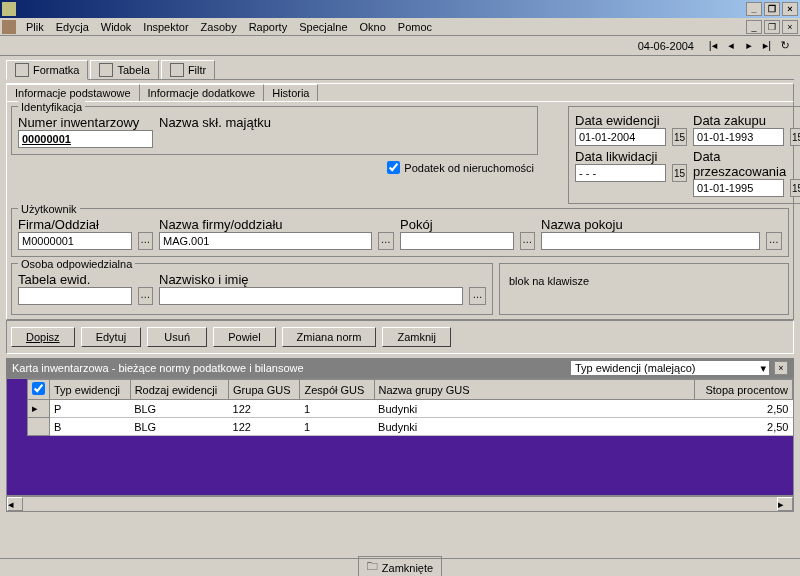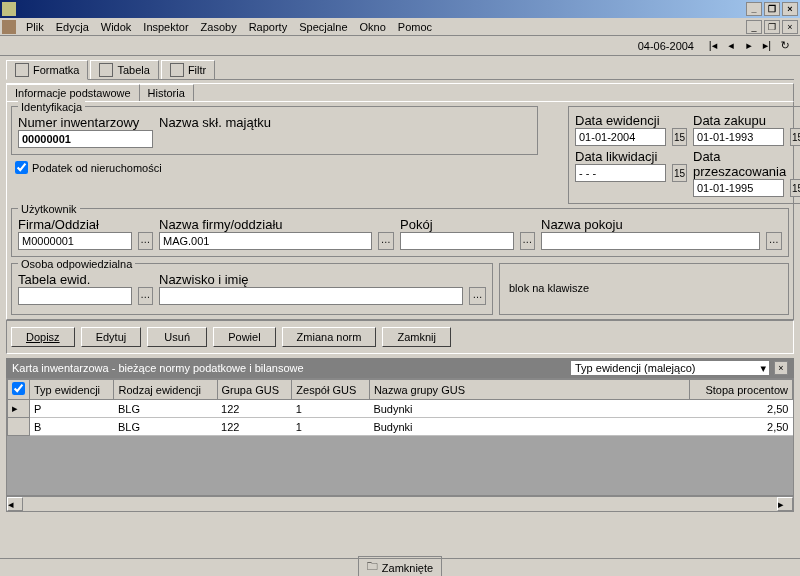--- a/index.html
+++ b/index.html
@@ -34,39 +34,39 @@
 fieldset > .legend { position: relative; top: -8px; background: #d4d0c8; padding: 0 3px; display: inline-block; }
 
 .row { display: flex; gap: 6px; }
 .col { display: flex; flex-direction: column; }
 label.f { display: block; font-size: 13px; }
 
 input.txt { border: 1px solid #7f7f7f; background: #fff; height: 18px; padding: 1px 3px; width: 100%; }
 .lookup { width: 18px; height: 18px; background: #d4d0c8; border: 1px solid #888; text-align: center; cursor: pointer; font-size: 10px; line-height: 14px; }
 .cal { width: 18px; height: 18px; background: #d4d0c8; border: 1px solid #888; font-size: 10px; display: flex; align-items: center; justify-content: center; cursor: pointer; }
 
-.chk { display: flex; align-items: center; gap: 4px; margin: 6px 4px; }
+.chk { display: flex; align-items: center; gap: 4px; margin: 6px 4px; justify-content: flex-end; }
 .chk input { width: 13px; height: 13px; }
 
 .btnrow { display: flex; gap: 6px; padding: 6px 4px; border: 1px solid #fff; border-top-color: #888; border-left-color: #888; }
 .btn { background: #d4d0c8; border: 1px solid #fff; border-right-color: #404040; border-bottom-color: #404040; padding: 3px 14px; cursor: pointer; min-width: 60px; text-align: center; }
 .btn.underline { text-decoration: underline; }
 
 .grid-title { background: #808080; color: #fff; padding: 2px 6px; display: flex; align-items: center; }
 .grid-title .spacer { flex: 1; }
 .dropdown { background: #fff; color: #000; border: 1px solid #7f7f7f; padding: 1px 18px 1px 4px; width: 200px; position: relative; }
 .dropdown:after { content: "▾"; position: absolute; right: 3px; top: 1px; color: #000; }
 .closebtn { width: 14px; height: 14px; background: #d4d0c8; border: 1px solid #888; color: #000; margin-left: 4px; text-align: center; cursor: pointer; font-size: 9px; line-height: 12px; }
 
 table.grid { width: 100%; border-collapse: collapse; background: #fff; }
 table.grid th { background: #d4d0c8; border: 1px solid #888; padding: 2px 4px; font-weight: normal; text-align: left; height: 18px; }
 table.grid td { border-bottom: 1px solid #c0c0c0; padding: 2px 4px; height: 18px; }
 table.grid th:first-child, table.grid td:first-child { width: 16px; background: #d4d0c8; border: 1px solid #888; }
 
-.grid-wrap { background: #a3a3a3; height: 118px; border: 1px solid #888; overflow: hidden; }
+.grid-wrap { background: #4c1d95; height: 118px; border: 1px solid #888; overflow: hidden; padding-left: 20px; }
 .scrollbar-h { height: 16px; background: #d4d0c8; border: 1px solid #888; display: flex; }
 .scrollbar-h .sbtn { width: 16px; height: 14px; background: #d4d0c8; border: 1px solid #fff; border-right-color: #888; border-bottom-color: #888; }
 
 .statusbar { position: absolute; bottom: 0; left: 0; right: 0; height: 18px; background: #d4d0c8; border-top: 1px solid #888; display: flex; align-items: center; justify-content: center; }
 .statusbar .panelbox { border: 1px solid #888; padding: 1px 8px; display: flex; align-items: center; gap: 4px; }
 
 .main-flex { display: flex; gap: 6px; }
 .left-main { flex: 1; }
 .right-dates { width: 245px; padding-left: 24px; }
 </style>
@@ -119,32 +119,33 @@
         <span>Tabela</span>
       </div>
     <div class="tab">
         <div class="ticon"></div>
         <span>Filtr</span>
       </div>
   </div>
 
   <div class="sub-tabs">
     <div class="sub-tab active">Informacje  podstawowe</div>
+    <div class="sub-tab">Informacje dodatkowe</div>
     <div class="sub-tab">Historia</div>
   </div>
 
   <div class="panel">
     <div class="main-flex">
       <div class="left-main">
         <fieldset>
           <span class="legend">Identyfikacja</span>
           <div class="row" style="margin-top:-6px">
             <div class="col" style="width:135px">
               <label class="f">Numer inwentarzowy</label>
-              <input class="txt" style="font-weight: bold;" value="00000001">
+              <input class="txt" style="font-weight: bold; text-decoration: underline;" value="00000001">
             </div>
             <div class="col" style="flex:1">
               <label class="f">Nazwa skł. majątku</label>
             </div>
           </div>
         </fieldset>
         <div class="chk">
           <input type="checkbox" checked="" style="">
           <span>Podatek od nieruchomości</span>
         </div>
@@ -235,21 +236,21 @@
           <div class="col" style="flex:1">
             <label class="f">Nazwisko i imię</label>
             <div class="row">
                 <input class="txt" value="" style="">
                 <div class="lookup">…</div>
               </div>
           </div>
         </div>
       </fieldset>
       <fieldset style="width:290px">
-        <span class="legend" style="top:16px">blok na klawisze</span>
+        <span class="legend" style="top:9px">blok na klawisze</span>
         <div style="height:30px"></div>
       </fieldset>
     </div>
   </div>
 
   <div class="btnrow">
     <div class="btn underline">Dopisz</div>
     <div class="btn">Edytuj</div>
     <div class="btn">Usuń</div>
     <div class="btn">Powiel</div>

